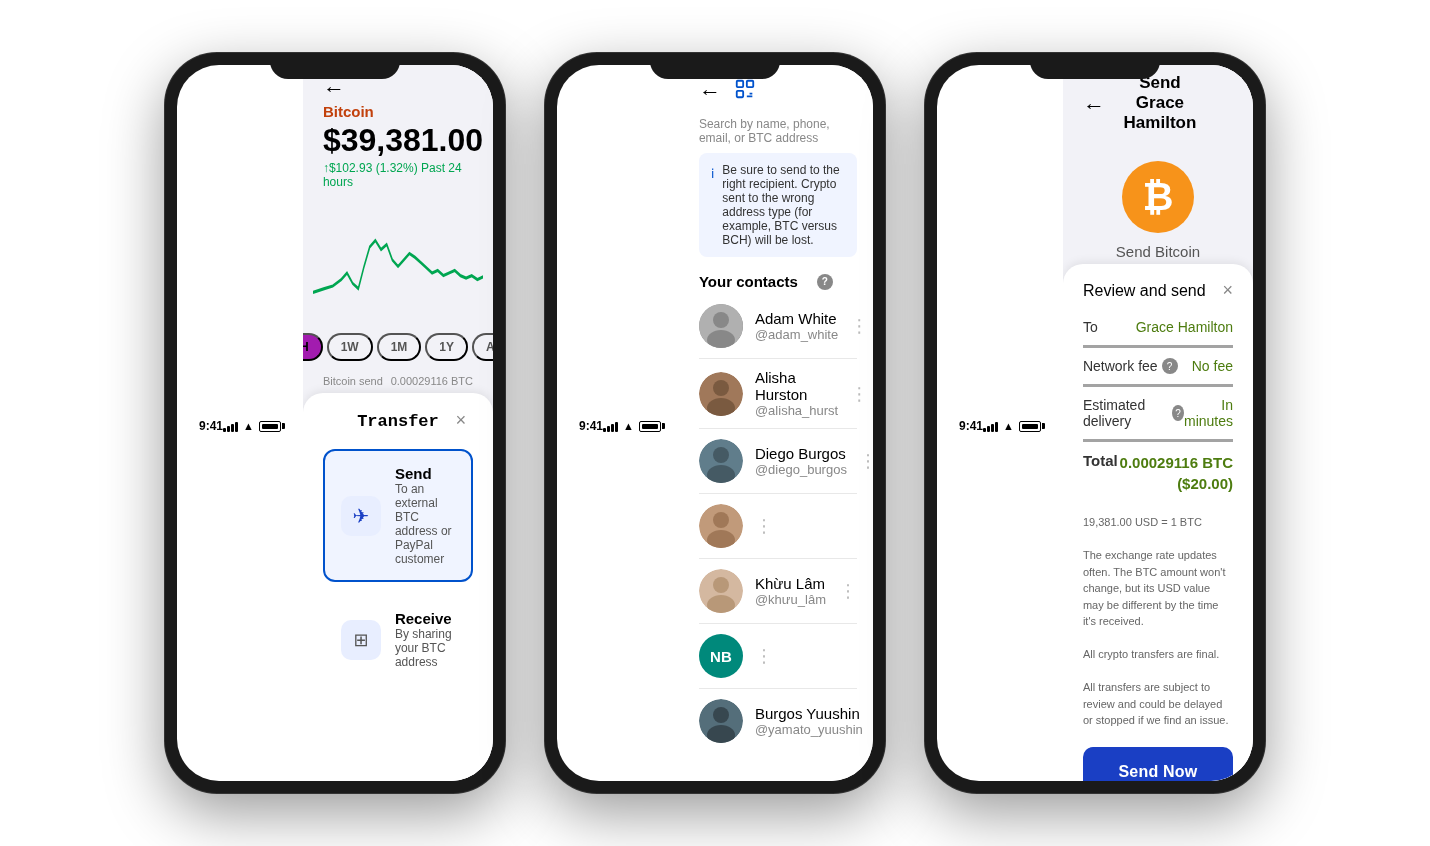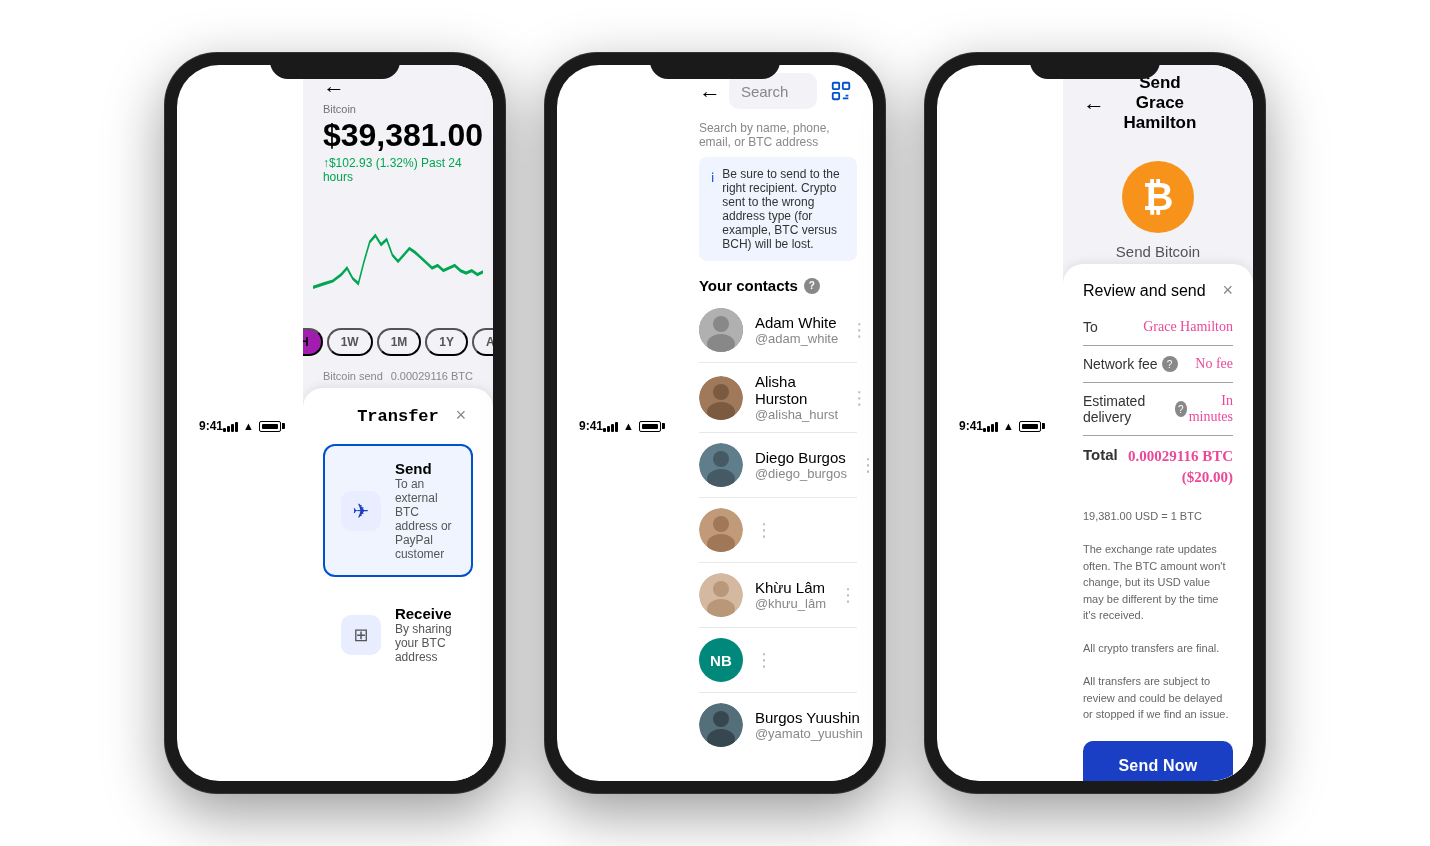--- a/index.html
+++ b/index.html
@@ -82,23 +82,24 @@
     }
 
     .p1-back {
       font-size: 22px;
       color: #000;
       cursor: pointer;
     }
 
     .p1-title {
       padding: 4px 20px 0;
-      font-size: 11px;
-      color: #737373;
-      background: #f2f2f7;
+      font-size: 15px;
+      color: #c2410c;
+      background: #f2f2f7;
+      font-weight: bold;
     }
 
     .p1-price {
       padding: 2px 20px 0;
       font-size: 32px;
       font-weight: 700;
       color: #000;
       background: #f2f2f7;
     }
 
@@ -292,21 +293,21 @@
       margin-top: 1px;
     }
 
     .p2-contacts-header {
       padding: 8px 16px 4px;
       font-size: 15px;
       font-weight: 600;
       color: #000;
       display: flex;
       align-items: center;
-      gap: 6px;
+      gap: 19px;
     }
 
     .help-icon {
       width: 16px;
       height: 16px;
       background: #888;
       border-radius: 50%;
       display: inline-flex;
       align-items: center;
       justify-content: center;
@@ -439,21 +440,21 @@
       font-size: 18px;
       color: #888;
       cursor: pointer;
     }
 
     .review-row {
       display: flex;
       justify-content: space-between;
       align-items: flex-start;
       padding: 10px 0;
-      border-bottom: 1px solid #a3a3a3;
+      border-bottom: 3px solid #a3a3a3;
     }
 
     .review-row:last-of-type {
       border-bottom: none;
     }
 
     .review-label {
       font-size: 14px;
       color: #333;
       display: flex;
@@ -461,23 +462,22 @@
       gap: 4px;
     }
 
     .review-label.bold {
       font-weight: 700;
       font-size: 15px;
     }
 
     .review-value {
       font-size: 14px;
-      color: #ec4899;
+      color: #4d7c0f;
       text-align: right;
-      font-family: Liberation Serif, serif;
     }
 
     .review-value.bold {
       font-weight: 700;
       font-size: 15px;
     }
 
     .review-disclaimer {
       font-size: 11px;
       color: #666;
@@ -647,23 +647,20 @@
         <div class="battery">
             <div class="battery-fill"></div>
           </div>
       </div>
     </div>
 
     <div class="screen-content" style="background:#fff;">
 
       <div class="p2-top">
         <span class="p2-back">←</span>
-        <div class="search-box">
-          <span style="color:#888;">Search</span>
-        </div>
         <div class="qr-btn">
           <svg width="22" height="22" viewBox="0 0 24 24" fill="none" stroke="#0052cc" stroke-width="2">
             <rect x="3" y="3" width="7" height="7" rx="1"></rect>
               <rect x="14" y="3" width="7" height="7" rx="1"></rect>
             <rect x="3" y="14" width="7" height="7" rx="1"></rect>
             <line x1="14" y1="14" x2="14" y2="14"></line>
               <line x1="17" y1="14" x2="17" y2="14"></line>
             <line x1="20" y1="14" x2="20" y2="14"></line>
               <line x1="14" y1="17" x2="14" y2="17"></line>
             <line x1="17" y1="17" x2="20" y2="17"></line>

